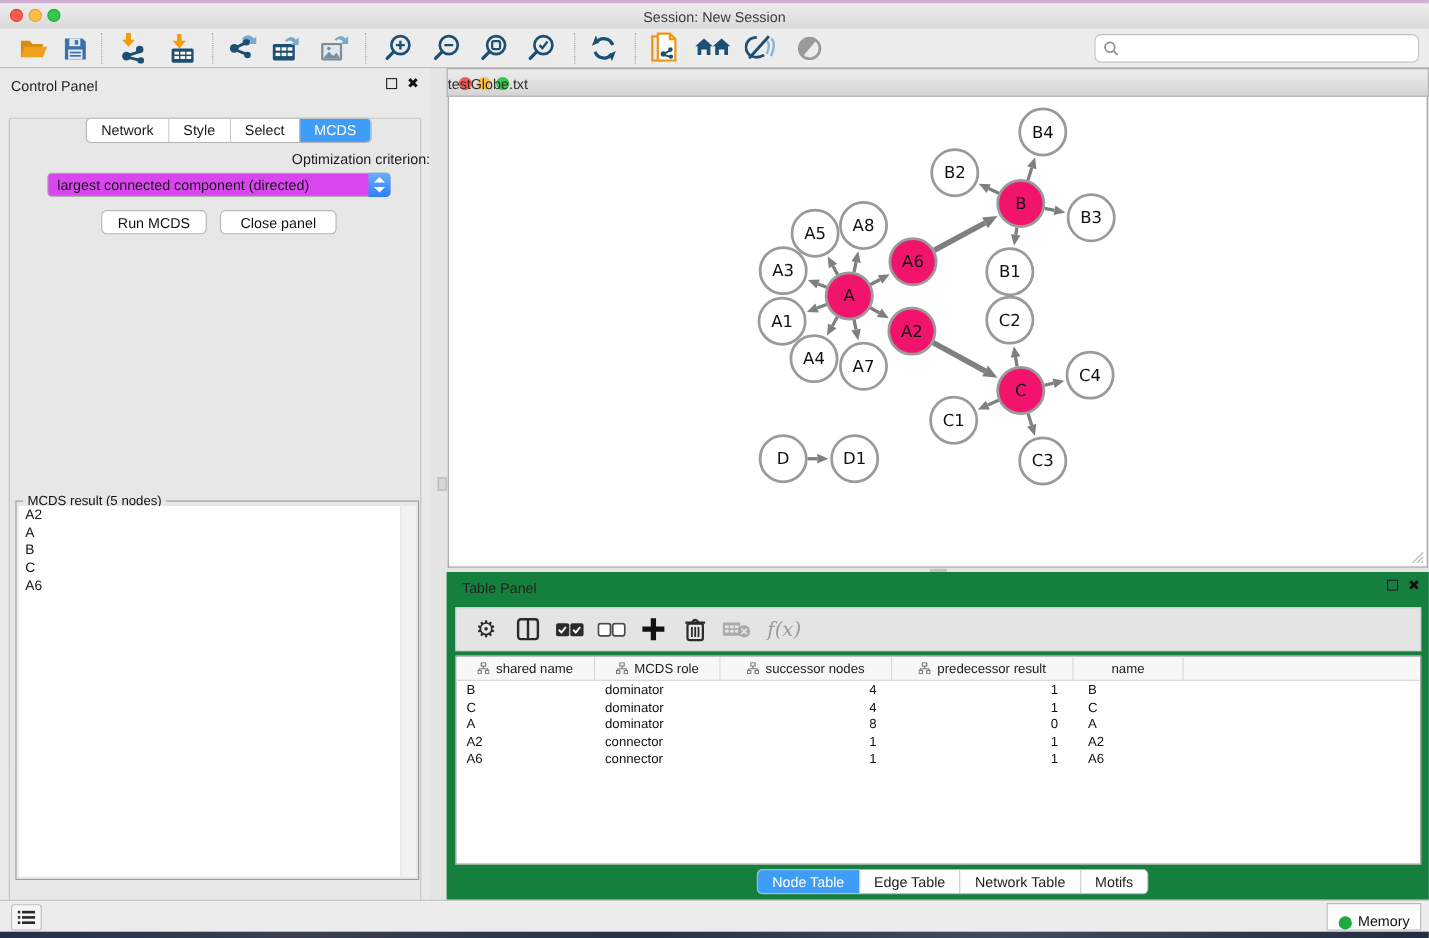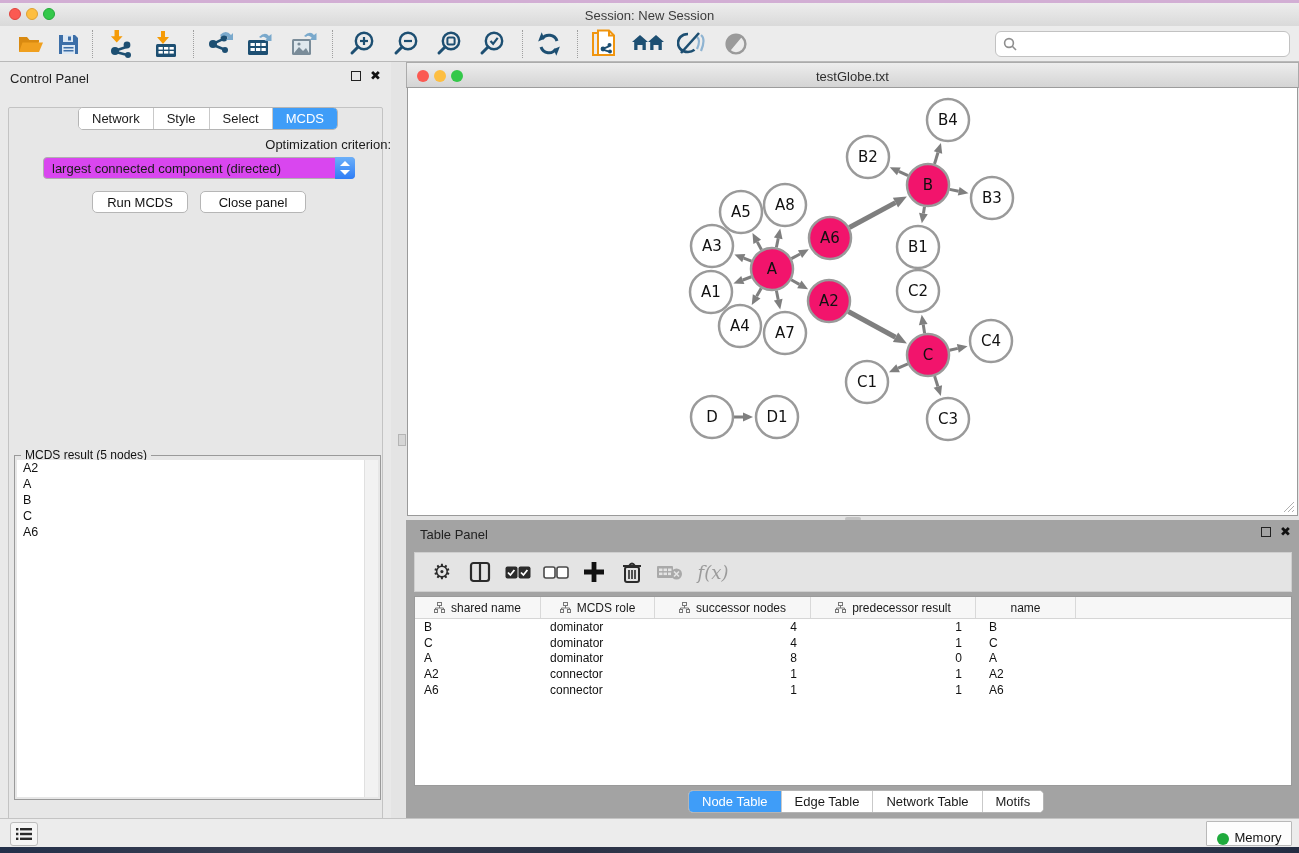--- a/index.html
+++ b/index.html
@@ -50,29 +50,29 @@
   #result-scroll { position:absolute; right:2px; top:4px; width:14px; height:337px; background:#f2f2f2; border-left:1px solid #e0e0e0; }
   .result-item { padding:0 6px; height:16px; line-height:16px; font-size:12.5px; color:#111; }
 
   
   #net-window { left:406px; top:62px; width:893px; height:455px; }
   #net-titlebar { left:0; top:0; width:893px; height:26px; background:linear-gradient(#ededed,#d4d4d4); border:1px solid #ababab; border-bottom:1px solid #9c9c9c; }
   #net-titlebar .t-red { left:10px; background:#fb5a52; }
   #net-titlebar .t-yellow { left:27px; background:#fdbe41; }
   #net-titlebar .t-green { left:44px; background:#34c84a; }
   #net-titlebar .tl { top:7px; }
-  #net-title { width:100%; text-align:center; top:6px; font-size:13px; color:#2e2e2e; }
+  #net-title { width:100%; top:6px; font-size:13px; color:#2e2e2e; }
   #net-canvas { left:1px; top:26px; width:891px; height:428px; background:#fff; border:1px solid #9a9a9a; border-top:none; }
   #net-vthumb { left:-8px; top:372px; width:8px; height:12px; background:#d6d6d6; border:1px solid #b5b5b5; }
   #net-hscroll { left:1px; top:455px; width:891px; height:4px; }
   #net-hthumb { left:438px; top:0; width:16px; height:4px; background:#c2c2c2; border-radius:2px; }
   #net-grip { right:3px; bottom:3px; width:12px; height:12px; }
 
   
-  #table-panel { left:406px; top:520px; width:893px; height:298px; background:#a3a3a3; }
+  #table-panel { left:406px; top:520px; width:893px; height:298px; background:#15803d; }
   #tp-title { left:14px; top:7px; font-size:13px; color:#222; }
   #tp-toolbar { left:8px; top:32px; width:878px; height:40px; background:#e4e4e4; border:1px solid #cfcfcf; display:flex; align-items:center; gap:0; }
   .tp-btn { width:38px; height:34px; display:flex; align-items:center; justify-content:center; }
   .gear-glyph { font-family:"DejaVu Sans",sans-serif; font-size:21px; color:#2b2b2b; }
   .fx { font-family:"DejaVu Serif",serif; font-style:italic; font-size:18px; color:#9b9b9b; }
   #tp-table { left:8px; top:76px; width:878px; height:190px; background:#fff; border:1px solid #9a9a9a; overflow:hidden; }
   #tp-header { display:flex; height:22px; background:#f7f7f7; border-bottom:1px solid #d6d6d6; }
   .hcell { display:flex; align-items:center; justify-content:center; gap:6px; font-size:12px; color:#1a1a1a; border-right:1px solid #d9d9d9; height:100%; }
   .hfill { flex:1; border-right:none; }
   .trow { display:flex; height:15.8px; align-items:center; }

